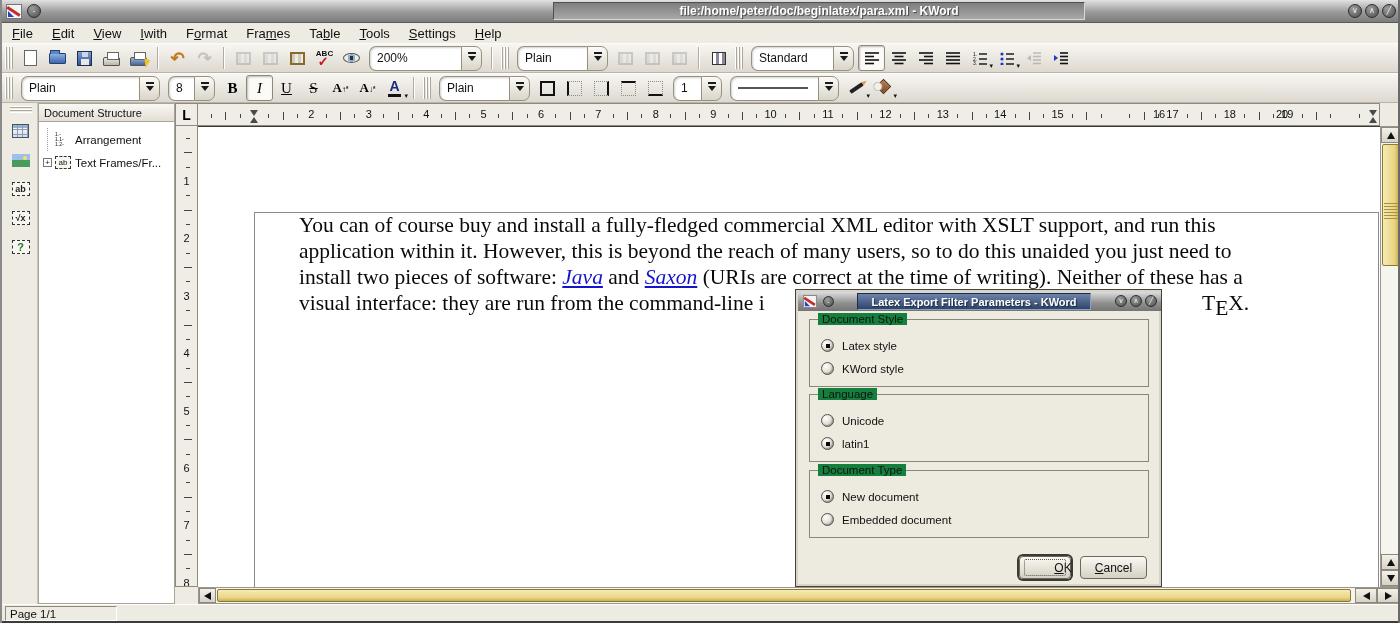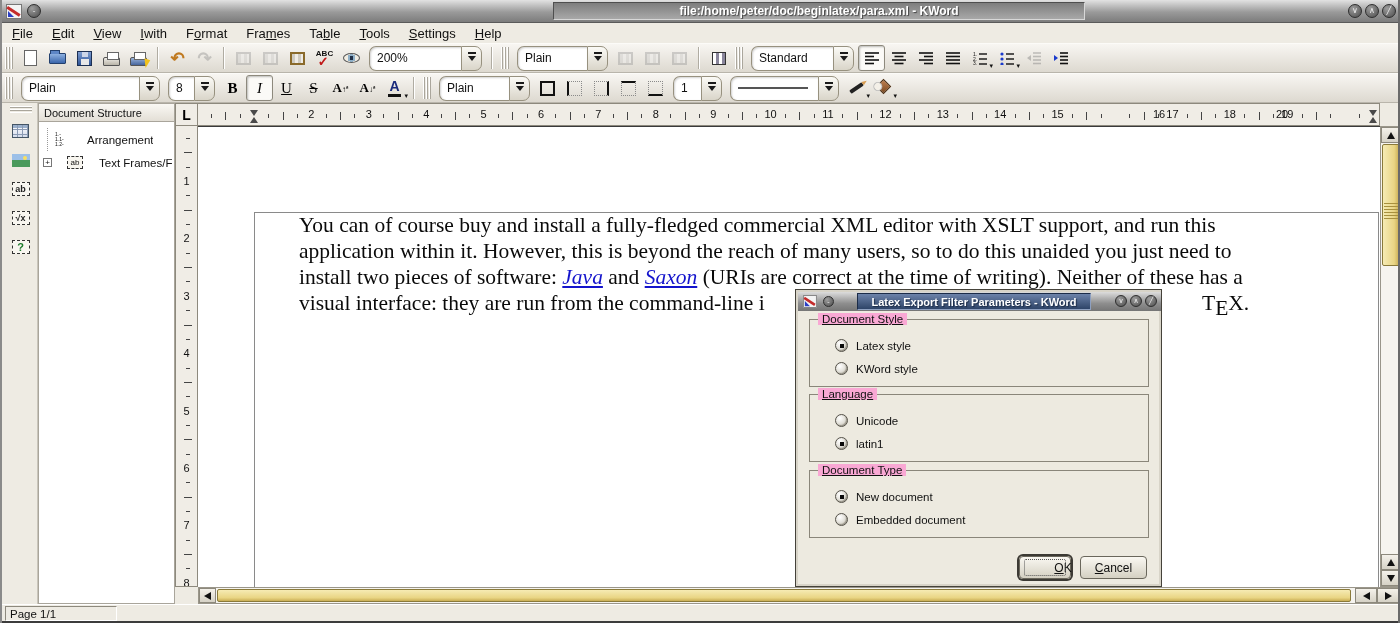--- a/index.html
+++ b/index.html
@@ -106,21 +106,21 @@
   .si-img::after { content:""; position:absolute; right:3px; top:2px; width:4px; height:4px; border-radius:50%; background:#f8e060; }
   .ls-label { font-size:9px; font-weight:bold; color:#222; }
   .ls-q { color:#1a7a2a; font-weight:bold; font-size:11px; }
 
   
   .docstruct { position:absolute; left:36px; top:103px; width:137px; height:501px; background:#fff;
     border:1px solid #a9a59b; }
   .ds-header { height:18px; background:linear-gradient(#faf8f4,#e3dfd6); border-bottom:1px solid #a9a59b;
     font-size:11px; color:#111; display:flex; align-items:center; padding-left:5px; }
   .ds-tree { padding:6px 2px; font-size:11.5px; color:#111; }
-  .ds-row { display:flex; align-items:center; height:23px; position:relative; padding-left:14px;gap:12px; }
+  .ds-row { display:flex; align-items:center; height:23px; position:relative; padding-left:14px; }
   .ds-dots { position:absolute; left:6px; top:0; bottom:0; border-left:1px dotted #999; }
   .expander { width:9px; height:9px; border:1px solid #777; background:#fff; font-size:8px; line-height:7px; text-align:center; margin-right:3px; flex:none;}
   .ds-ico-num { width:16px; height:15px; font-size:5px; line-height:5px; color:#111; margin-right:4px; flex:none; }
   .ds-ico-ab { width:16px; height:13px; font-size:8px; margin-right:4px; flex:none;}
   .ds-label { white-space:nowrap; overflow:hidden; }
 
   
   .corner { position:absolute; left:173px; top:103px; width:23px; height:23px; background:#f0ede6;
     border:1px solid #8d897d; font-weight:bold; font-size:14px; display:flex; align-items:center; justify-content:center; }
   #hruler { position:absolute; left:196px; top:103px; width:1182px; height:23px; background:#f0ede6;
@@ -174,22 +174,22 @@
     background:#edeae0; border:1px solid #45423a; box-shadow:inset 0 0 0 2px #d8d4c8; }
   .dlg-titlebar { position:absolute; left:2px; top:2px; width:363px; height:19px;
     background:linear-gradient(#dcdcdc,#8e8e8e 60%,#757575); display:flex; align-items:center; }
   .dlg-title-panel { position:absolute; left:59px; top:1px; width:234px; height:17px;
     background:linear-gradient(#6d83aa,#2e4468); border:1px solid; border-color:#1c2c48 #8ea0c0 #8ea0c0 #1c2c48;
     color:#fff; font-weight:bold; font-size:11px; display:flex; align-items:center; justify-content:center;
     text-shadow:1px 1px 1px #1a2a44; white-space:nowrap; }
   .dlg-btns { position:absolute; right:4px; top:3px; display:flex; }
   .dlg-btns .wbtn { width:12px; height:12px; font-size:7px; line-height:10px; }
   .group { position:absolute; left:13px; width:340px; height:68px; border:1px solid #8a867a; }
-  .legend { position:absolute; left:8px; top:-7px; background:#f9a8d4; padding:0 4px; font-size:11.5px; color:#111;text-decoration:underline; }
-  .radio-row { position:absolute; left:25px; display:flex; align-items:center; height:15px; }
+  .legend { position:absolute; left:8px; top:-7px; background:#15803d; padding:0 4px; font-size:11.5px; color:#111; }
+  .radio-row { position:absolute; left:11px; display:flex; align-items:center; height:15px; }
   .radio { width:13px; height:13px; border-radius:50%; border:1px solid #55524a; position:relative; flex:none;
     background:radial-gradient(circle at 35% 30%,#fff,#c6c2b4); box-shadow:inset -1px -1px 1px #9a968a; }
   .radio.on::after { content:""; position:absolute; left:4px; top:4px; width:4px; height:4px; background:#0a0a0a; }
   .radio-label { margin-left:8px; font-size:11.5px; color:#111; white-space:nowrap; }
   .dlg-button { position:absolute; height:23px; border:1px solid #6a675c; border-radius:4px;
     background:linear-gradient(#faf8f2,#d4d0c2); font-size:12px; color:#111; display:flex; align-items:center; justify-content:center; }
   .dlg-button.default { box-shadow:0 0 0 2px #3c3a34;padding-left:36px; }
   .dlg-button.default::after { content:""; position:absolute; inset:2px 4px; border:1px dotted #555; border-radius:2px; }
 </style>
 </head>

